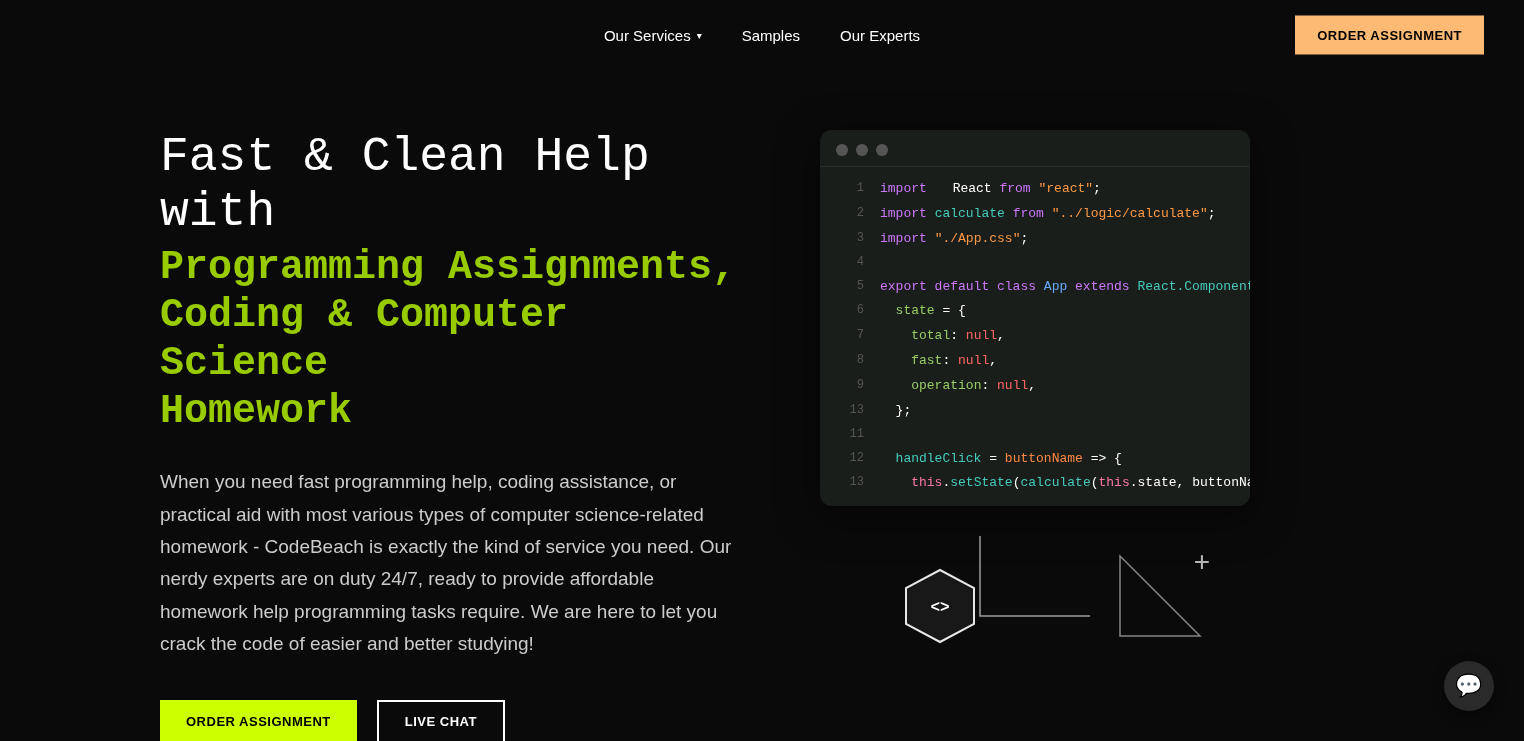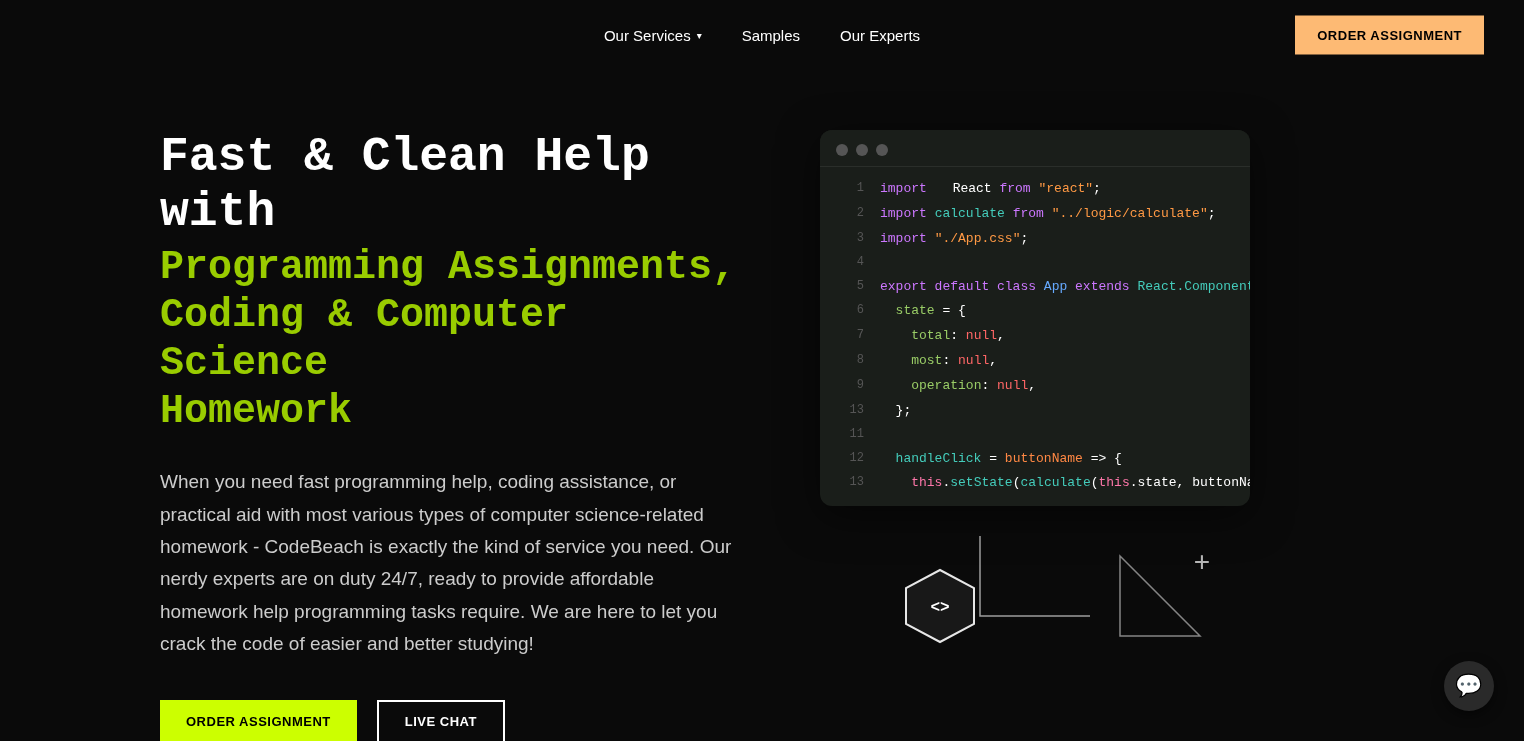--- a/index.html
+++ b/index.html
@@ -67,21 +67,21 @@
       gap: 60px;
     }
 
     .hero-left {
       flex: 1;
       max-width: 600px;
     }
 
     .hero-title-white {
       font-size: 48px;
-      font-weight: bold;
+      font-weight: normal;
       color: #ffffff;
       font-family: 'Courier New', monospace;
       line-height: 1.15;
       margin-bottom: 4px;
     }
 
     .hero-title-green {
       font-size: 40px;
       font-weight: bold;
       color: #99cc00;
@@ -323,21 +323,21 @@
           <span class="code-content">  <span class="kw-green">state</span> = {</span>
         </div>
 
         <div class="code-line">
           <span class="line-num">7</span>
           <span class="code-content">    <span class="kw-green">total</span>: <span class="val-null">null</span>,</span>
         </div>
 
         <div class="code-line">
           <span class="line-num">8</span>
-          <span class="code-content">    <span class="kw-green">most</span>: <span class="val-null">null</span>,</span>
+          <span class="code-content">    <span class="kw-green">fast</span>: <span class="val-null">null</span>,</span>
         </div>
 
         <div class="code-line">
           <span class="line-num">9</span>
           <span class="code-content">    <span class="kw-green">operation</span>: <span class="val-null">null</span>,</span>
         </div>
 
         <div class="code-line">
           <span class="line-num">13</span>
           <span class="code-content">  };</span>

